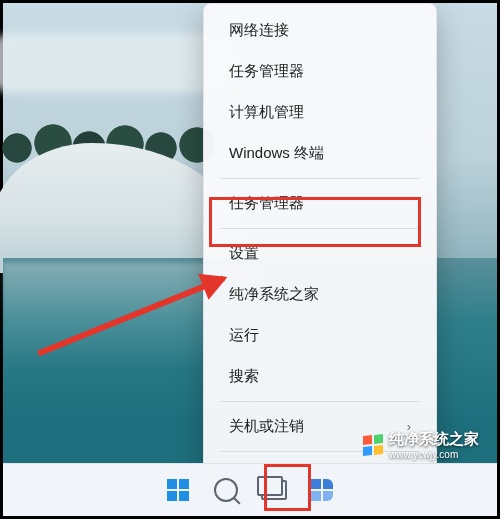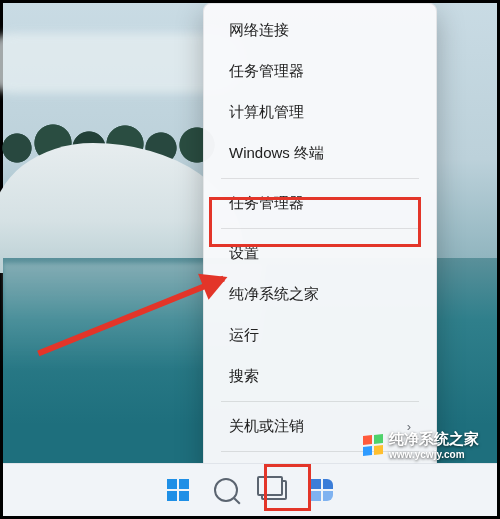--- a/index.html
+++ b/index.html
@@ -147,17 +147,17 @@
 
   <div class="wm" data-interactable="false">
     <div class="cube" data-interactable="false">
         <span></span>
         <span></span>
         <span></span>
         <span></span>
       </div>
     <div data-interactable="false">
       <div>纯净系统之家</div>
-      <div style="font-size:10px;font-weight:700;">www.ycwjy.com</div>
+      <div style="font-size:10px;font-weight:400;">www.ycwjy.com</div>
     </div>
   </div>
 
 </div>
 
 </body></html>

